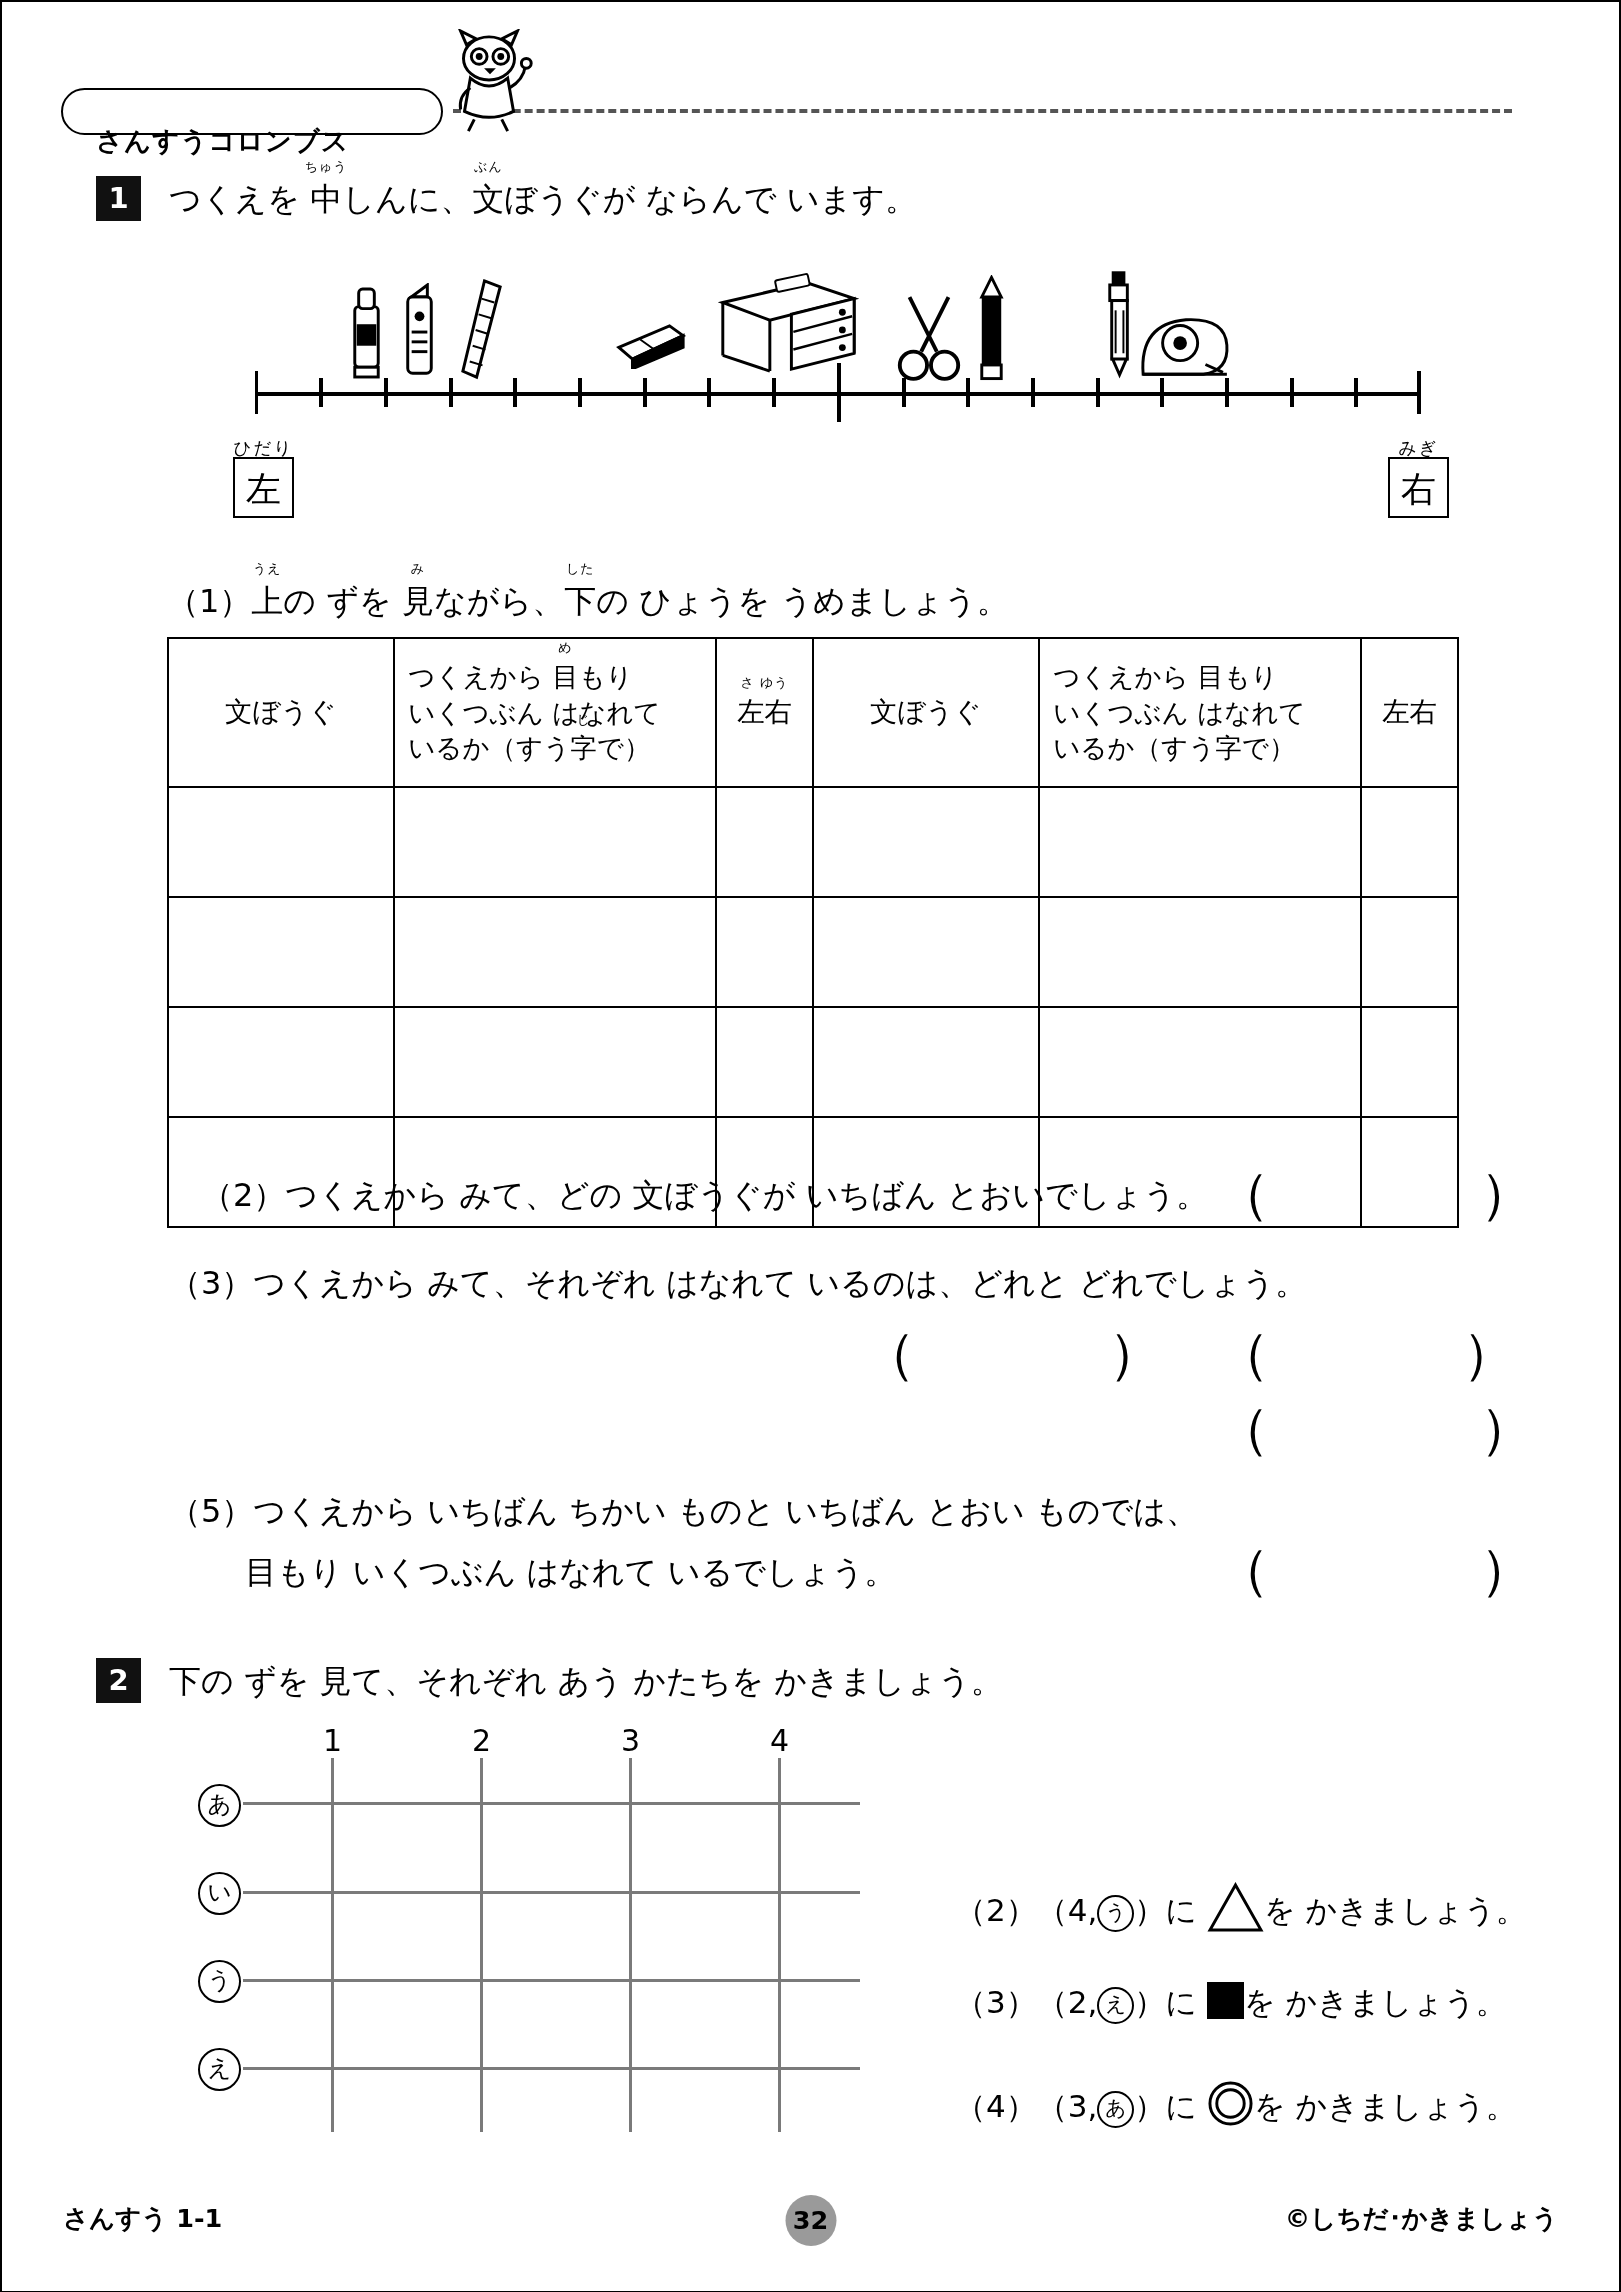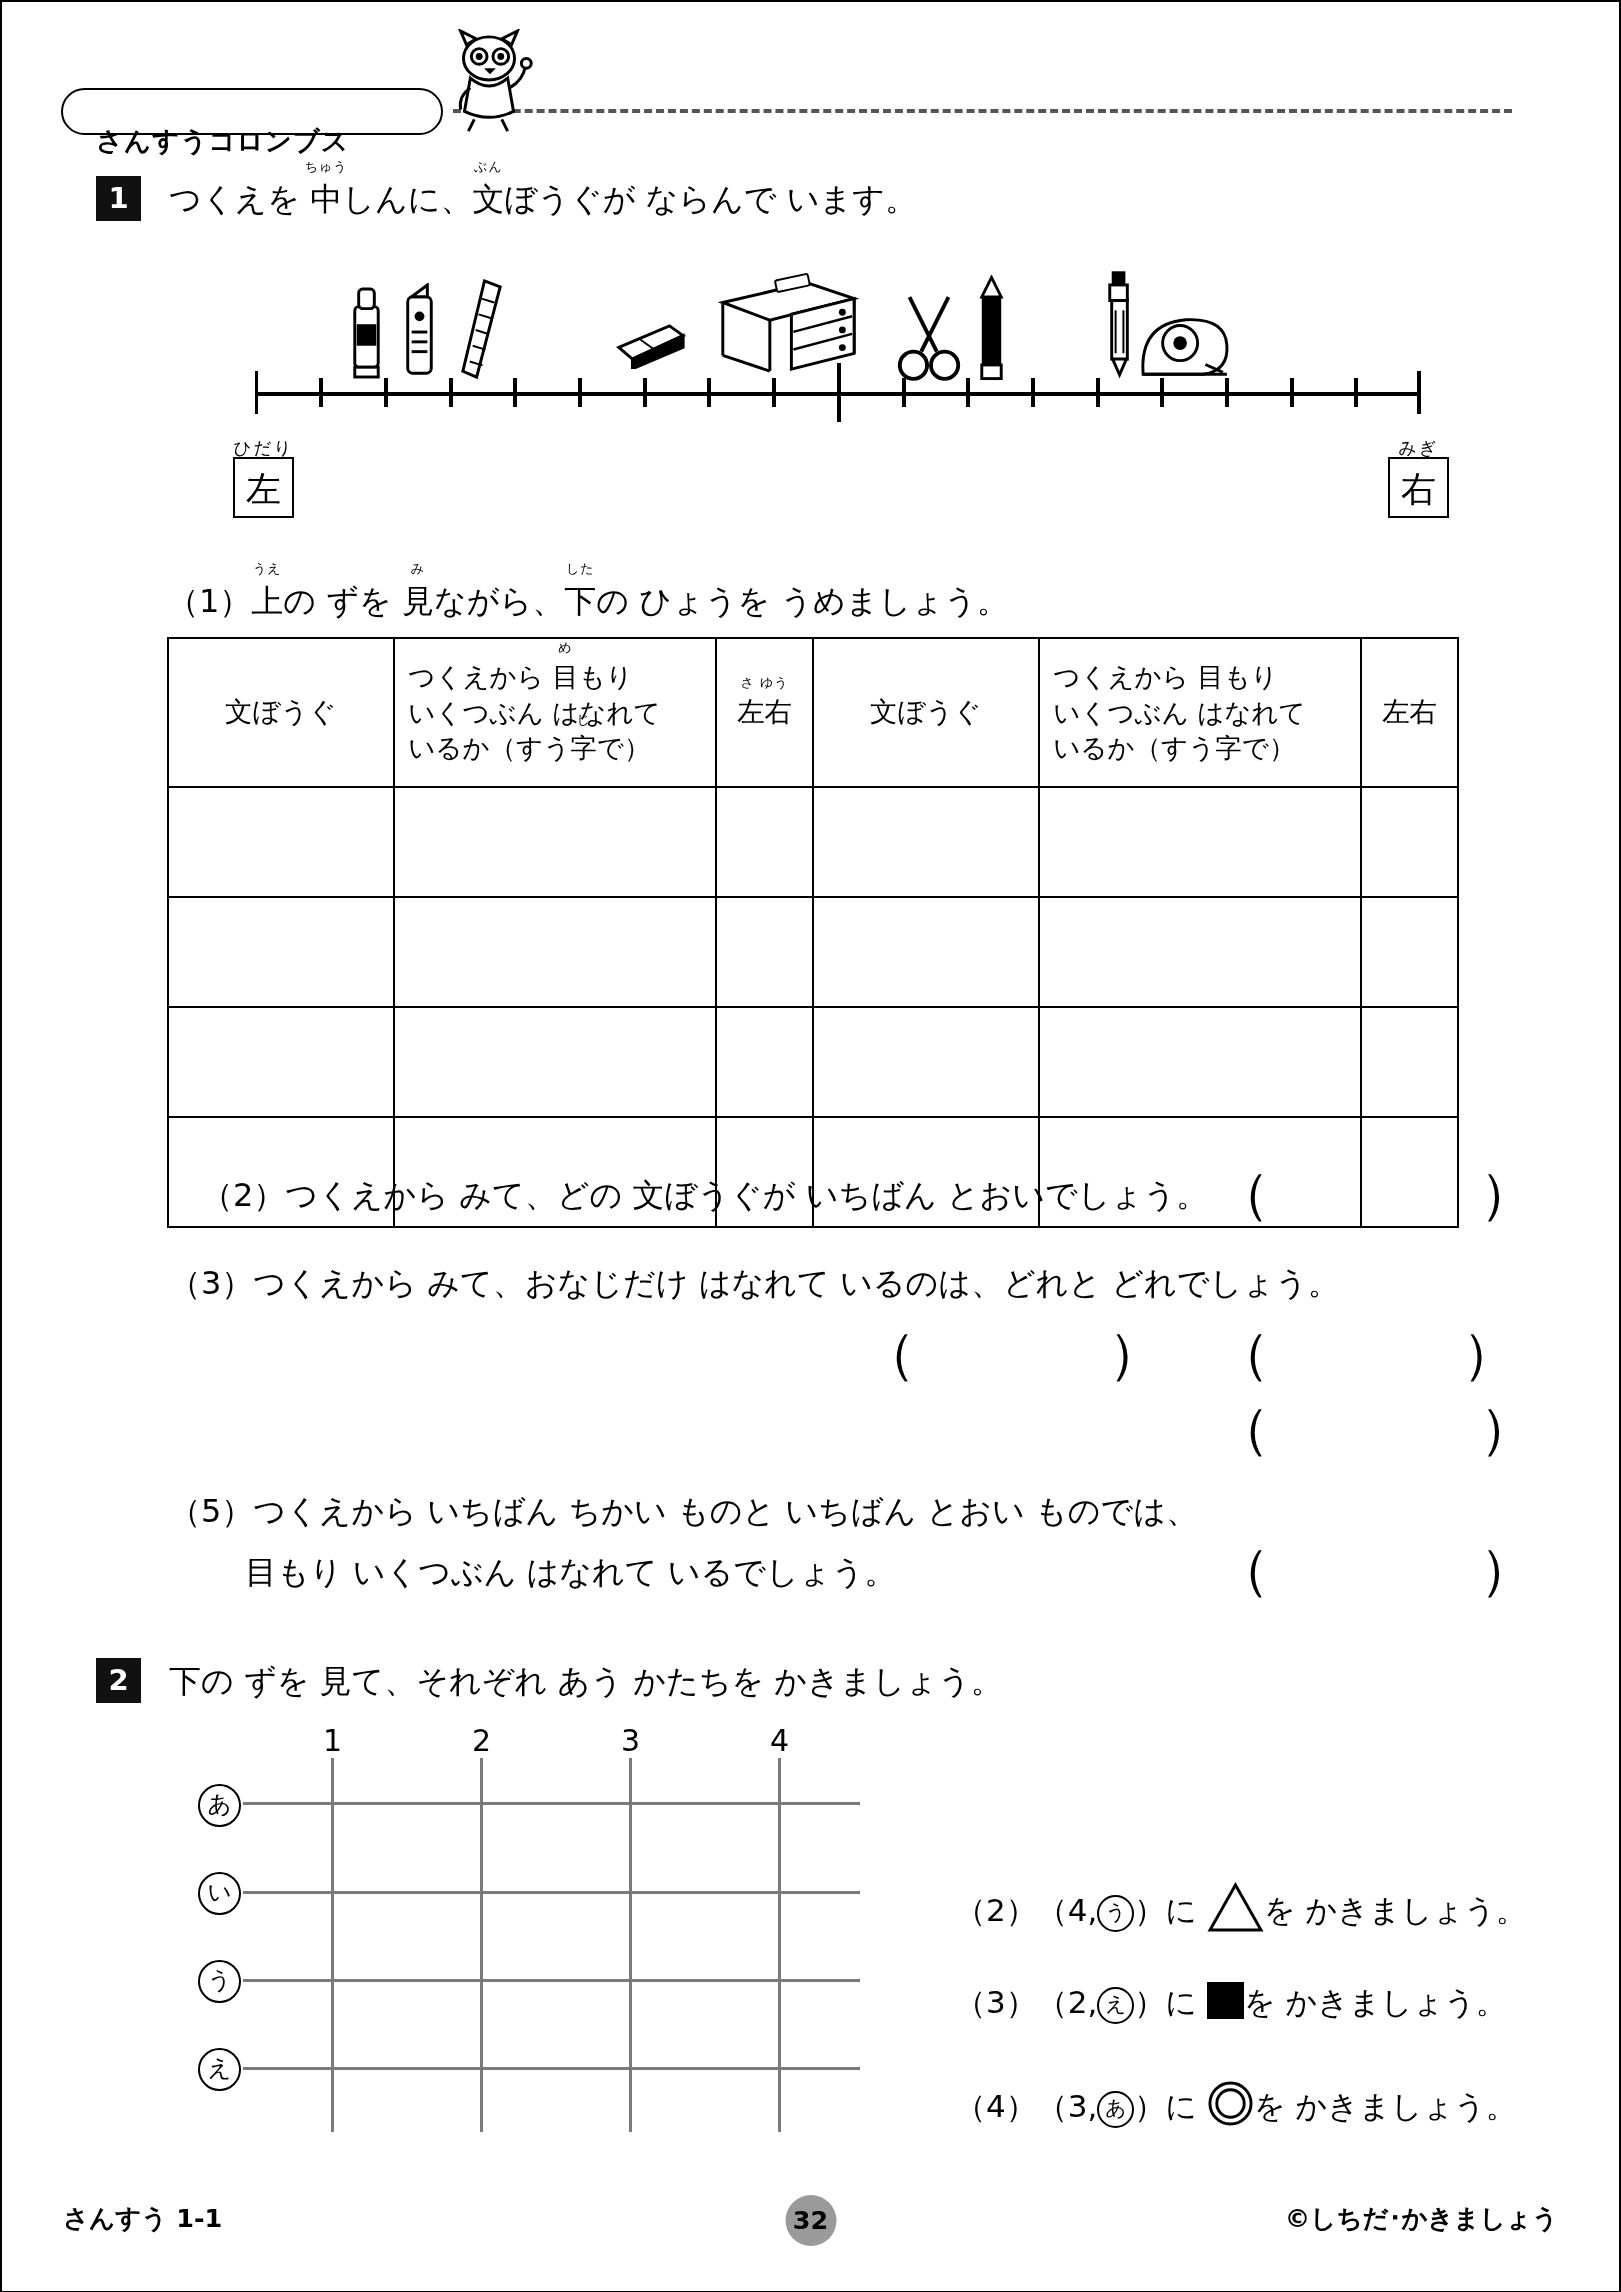--- a/index.html
+++ b/index.html
@@ -330,21 +330,21 @@
     </tr>
   </tbody>
     </table>
 
   <div class="qline" style="left:167px; top:1172px;padding-left:32px;">
     <span>（2）</span><span>つくえから みて、どの 文ぼうぐが いちばん とおいでしょう。</span>
   </div>
   <div class="paren" style="position:absolute; left:1213px; top:1155px;">（&nbsp;&nbsp;&nbsp;&nbsp;&nbsp;&nbsp;&nbsp;&nbsp;&nbsp;&nbsp;&nbsp;&nbsp;）</div>
 
   <div class="qline" style="left:167px; top:1260px;">
-    <span>（3）</span><span>つくえから みて、おなじだけ はなれて いるのは、どれと どれでしょう。</span>
+    <span>（3）</span><span>つくえから みて、それぞれ はなれて いるのは、どれと どれでしょう。</span>
   </div>
   <div class="paren" style="position:absolute; left:859px; top:1315px;">（&nbsp;&nbsp;&nbsp;&nbsp;&nbsp;&nbsp;&nbsp;&nbsp;&nbsp;&nbsp;&nbsp;）</div>
   <div class="paren" style="position:absolute; left:1213px; top:1315px;">（&nbsp;&nbsp;&nbsp;&nbsp;&nbsp;&nbsp;&nbsp;&nbsp;&nbsp;&nbsp;&nbsp;）</div>
 
   <div class="paren" style="position:absolute; left:1213px; top:1390px;">（&nbsp;&nbsp;&nbsp;&nbsp;&nbsp;&nbsp;&nbsp;&nbsp;&nbsp;&nbsp;&nbsp;&nbsp;）</div>
 
   <div class="qline" style="left:167px; top:1488px;">
     <span>（5）</span><span>つくえから いちばん ちかい ものと いちばん とおい ものでは、</span>
   </div>
   <div class="qline" style="left:243px; top:1549px;">目もり いくつぶん はなれて いるでしょう。</div>

